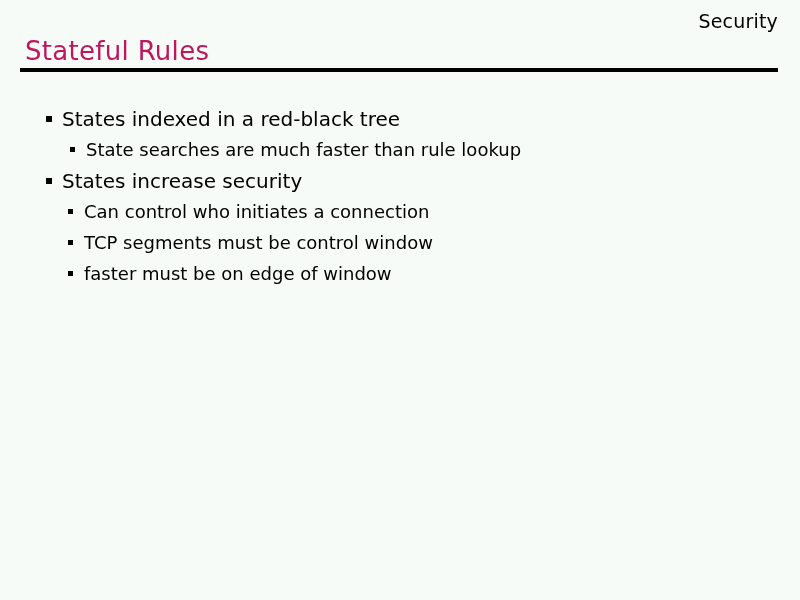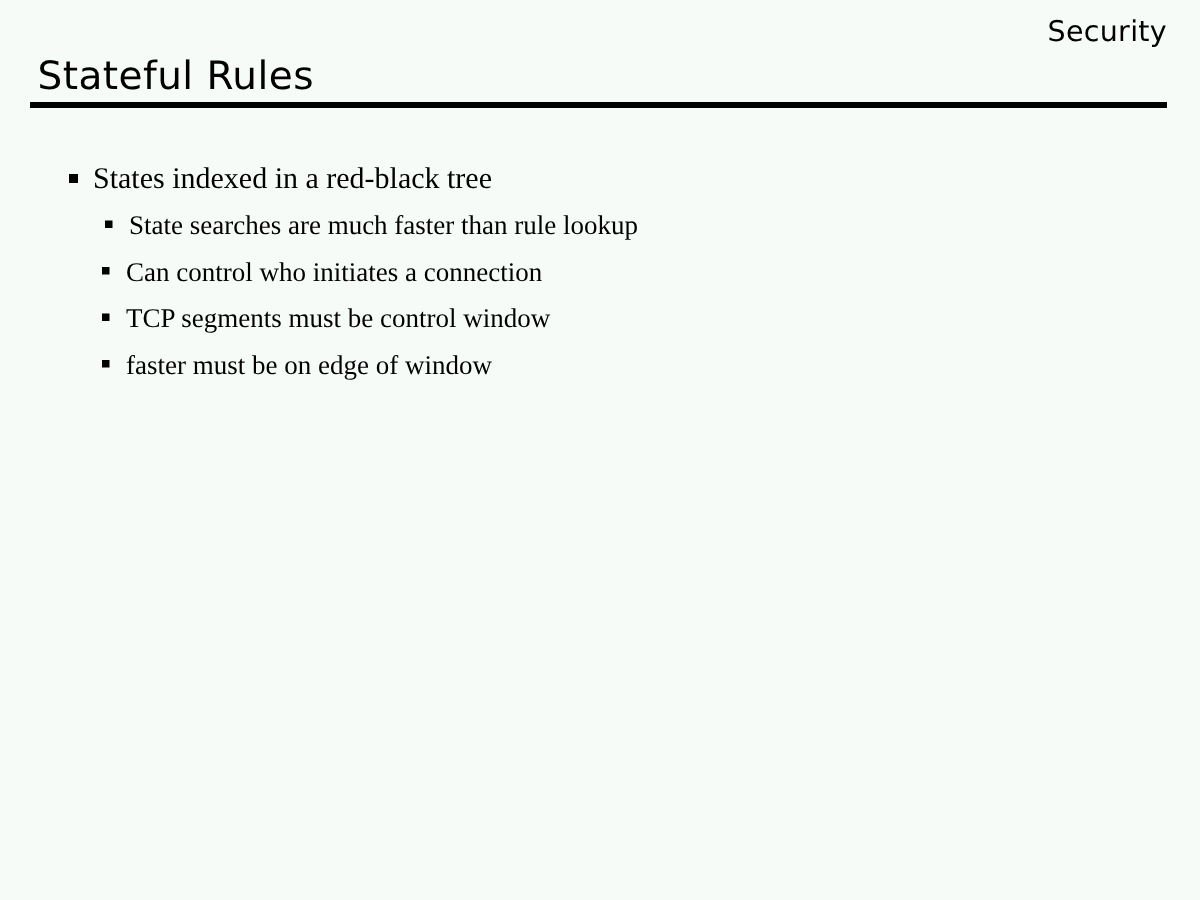--- a/index.html
+++ b/index.html
@@ -29,21 +29,21 @@
     color: #000000;
     letter-spacing: 0.2px;
     white-space: nowrap;
   }
   .slide-title {
     position: absolute;
     left: 25px;
     top: 36px;
     font-size: 26px;
     line-height: 30px;
-    color: #000000;
+    color: #be185d;
     letter-spacing: 0.3px;
     white-space: nowrap;
   }
   .title-rule {
     position: absolute;
     left: 20px;
     top: 68px;
     width: 758px;
     height: 4px;
     background: #000000;
@@ -53,21 +53,20 @@
     position: absolute;
     left: 0;
     top: 106px;
     width: 800px;
   }
   .bullet-row {
     position: relative;
     height: 31px;
     color: #000000;
     white-space: nowrap;
-    font-family: Liberation Serif, serif;
   }
   .bullet-row .marker {
     position: absolute;
     background: #000000;
   }
   .bullet-row .bullet-text {
     position: absolute;
     top: 0;
   }
   
@@ -130,20 +129,24 @@
     <div class="bullet-row lvl1">
       <span class="marker"></span>
       <span class="bullet-text">States indexed in a red-black tree</span>
     </div>
 
     <div class="bullet-row lvl2">
       <span class="marker"></span>
       <span class="bullet-text">State searches are much faster than rule lookup</span>
     </div>
 
+    <div class="bullet-row lvl1">
+      <span class="marker"></span>
+      <span class="bullet-text">States increase security</span>
+    </div>
 
     <div class="bullet-row lvl2b">
       <span class="marker"></span>
       <span class="bullet-text">Can control who initiates a connection</span>
     </div>
 
     <div class="bullet-row lvl2b">
       <span class="marker"></span>
       <span class="bullet-text">TCP segments must be control window</span>
     </div>

